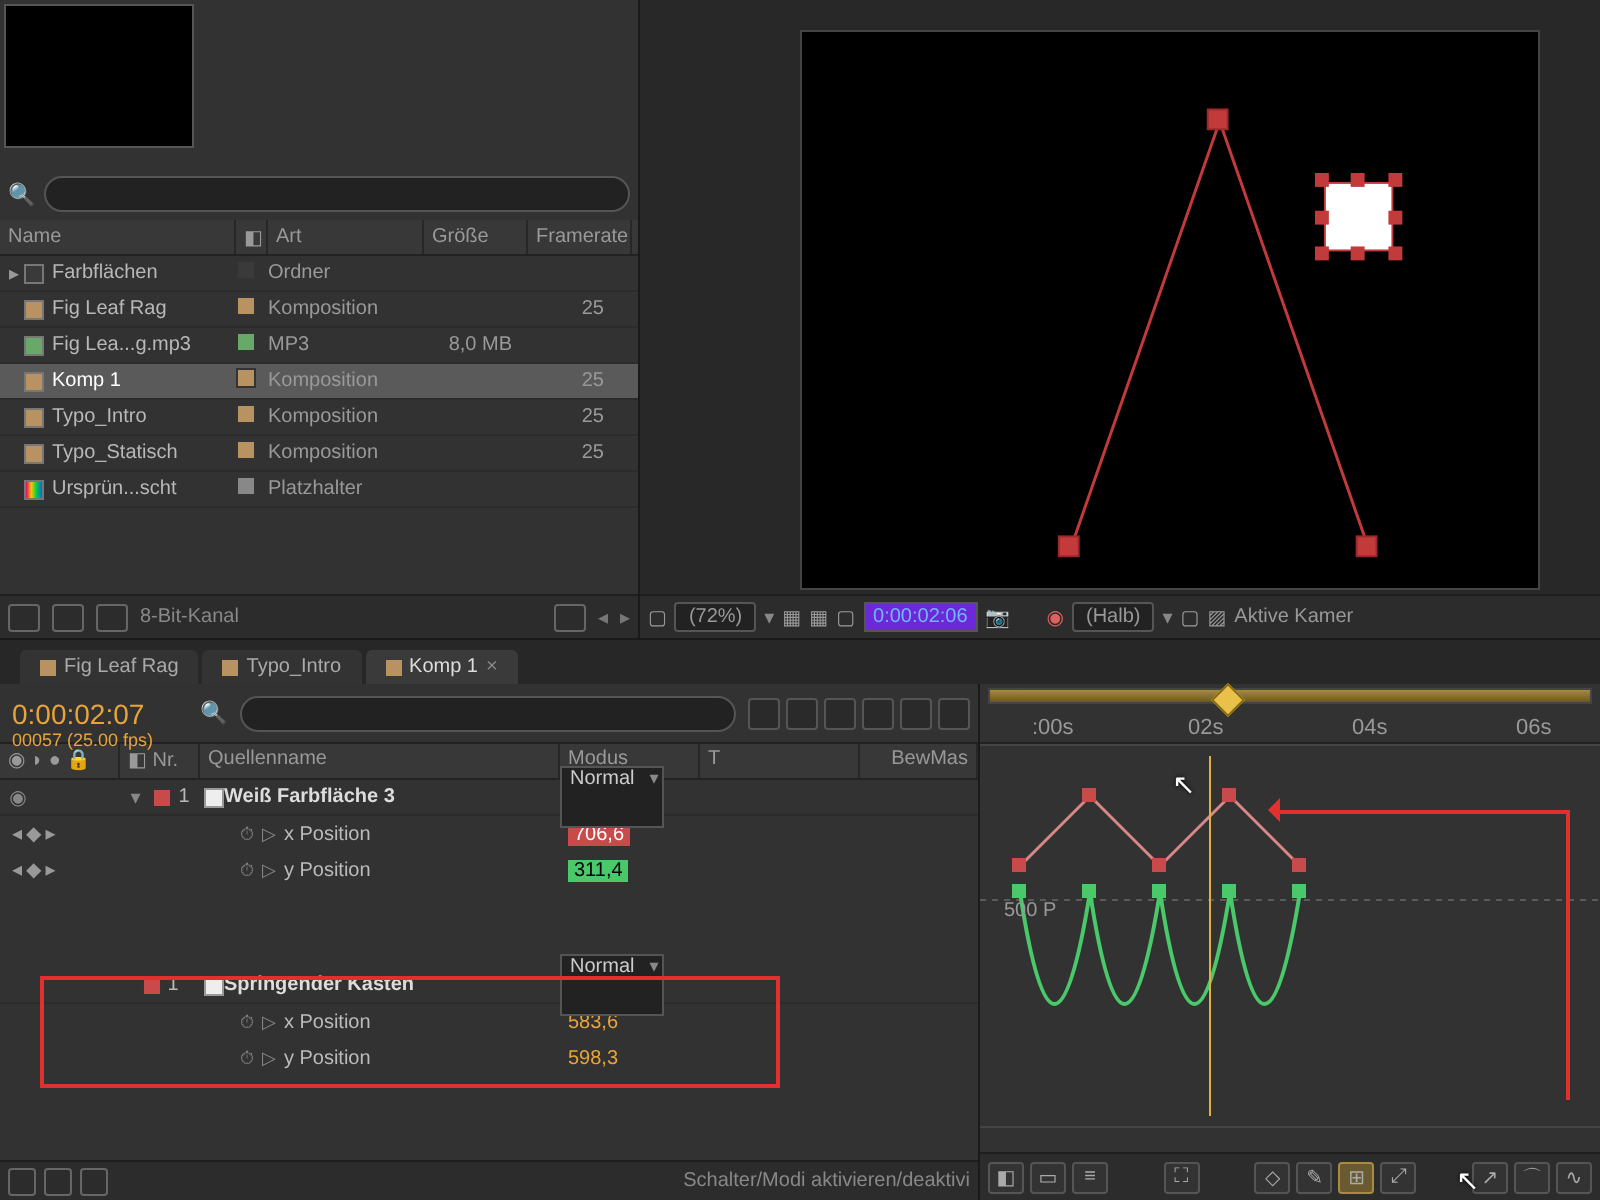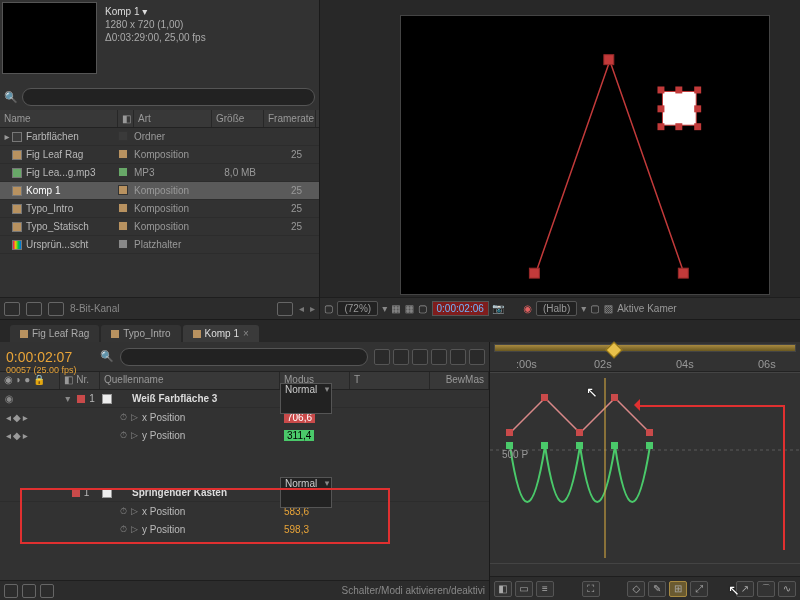--- a/index.html
+++ b/index.html
@@ -25,21 +25,21 @@
   .pn { width:92px; overflow:hidden; white-space:nowrap; text-overflow:ellipsis; }
   .lbl { width:16px; }
   .lbl span{ display:inline-block;width:10px;height:10px;border:1px solid #333; }
   .art{width:78px;color:#999;} .sz{width:52px;color:#999;text-align:right;padding-right:8px;} .fps{width:52px;color:#999;text-align:right;padding-right:14px;}
   .proj-foot { height:22px; background:#2c2c2c; display:flex; align-items:center; padding:0 4px; gap:6px; font-size:10px; color:#888; border-top:1px solid #1e1e1e;}
   .proj-foot .ic { width:16px; height:14px; border:1px solid #666; border-radius:2px; }
   .canvas { position:absolute; left:80px; top:15px; width:370px; height:280px; background:#000; border:1px solid #444; }
   .canvas svg { width:100%; height:100%; }
   .prev-foot { position:absolute; bottom:0; left:0; right:0; height:22px; background:#2c2c2c; display:flex; align-items:center; padding:0 4px; gap:4px; font-size:10px; color:#999; border-top:1px solid #1e1e1e;}
   .prev-foot .sel { background:#222; border:1px solid #555; padding:1px 6px; border-radius:2px; }
-  .prev-foot .tc { background:#7f1d1d; border:1px solid #555; padding:1px 4px; color:#6fb7ff; }
+  .prev-foot .tc { background:#6d28d9; border:1px solid #555; padding:1px 4px; color:#6fb7ff; }
   .bottom { height:280px; display:flex; flex-direction:column; }
   .tabs { height:22px; background:#272727; display:flex; align-items:flex-end; padding-left:10px; gap:2px; }
   .tab { background:#333; padding:3px 10px; border-radius:3px 3px 0 0; font-size:10px; color:#aaa; cursor:pointer; display:flex; align-items:center; gap:4px;}
   .tab.active { background:#3a3a3a; color:#ddd; }
   .tab .x { color:#888; }
   .tl { flex:1; display:flex; }
   .tl-left { width:490px; display:flex; flex-direction:column; border-right:1px solid #1a1a1a; }
   .tl-right { flex:1; position:relative; background:#323232; }
   .tc-row { display:flex; height:30px; border-bottom:1px solid #222; align-items:center; }
   .tc-big { color:#e8a438; font-size:14px; width:100px; padding-left:6px; }
@@ -49,21 +49,21 @@
   .tc-icons span { width:16px; height:16px; border:1px solid #555; border-radius:2px; background:#2a2a2a;}
   .hdr { height:18px; display:flex; background:#383838; font-size:10px; color:#999; border-bottom:1px solid #222;}
   .hdr div{padding:2px 4px; border-right:1px solid #272727;}
   .h-tog{width:60px;} .h-nr{width:40px;} .h-qn{width:180px;} .h-mod{width:70px;} .h-t{width:80px;} .h-bm{flex:1;text-align:right;}
   .lrs { flex:1; position:relative; }
   .lrow { height:18px; display:flex; align-items:center; font-size:10px; border-bottom:1px solid #2c2c2c; }
   .tog { width:60px; display:flex; gap:2px; padding-left:2px;}
   .tog span{width:14px;text-align:center;color:#888;}
   .nr { width:40px; display:flex; align-items:center; gap:3px; justify-content:center;}
   .clr { width:10px; height:10px; border:1px solid #333; }
-  .qn { width:180px; display:flex; align-items:center; gap:20px; padding-left:2px;}
+  .qn { width:180px; display:flex; align-items:center; gap:0; padding-left:2px;}
   .twist{width:8px;color:#888;}
   .stop{width:10px;height:10px;border:1px solid #999;}
   .modsel { background:#222; border:1px solid #555; font-size:10px; color:#ccc; padding:0 14px 0 4px; height:31px; position:relative;}
   .modsel:after{content:"▾";position:absolute;right:2px;top:0;color:#888;font-size:9px;}
   .proprow { height:18px; display:flex; align-items:center; font-size:10px; }
   .kf-nav { width:40px; display:flex; gap:2px; padding-left:6px; color:#999;}
   .proprow .ind { width:60px; }
   .propname { width:180px; padding-left:20px; display:flex; align-items:center; gap:4px; color:#bbb;}
   .propname .ico{color:#888;font-size:9px;}
   .val { padding-left:4px; }
@@ -85,25 +85,20 @@
   .cursor{position:absolute;font-size:14px;color:#fff;text-shadow:0 0 2px #000;pointer-events:none;}
   .redarrow{position:absolute;border-top:2px solid #e03030;border-right:2px solid #e03030;}
 </style>
 </head>
 <body>
 
 <div class="top">
   <div class="proj">
     <div class="thumb">
       <div class="thumb-box"></div>
-      <div class="thumb-info">
-        <div class="comp-name">Komp 1 ▾</div>
-        <div>1280 x 720 (1,00)</div>
-        <div>Δ0:03:29:00, 25,00 fps</div>
-      </div>
     </div>
     <div class="search-row">
       <span style="margin-right:4px;">🔍</span>
       <input placeholder="" style="">
     </div>
     <div class="cols">
       <div class="c-name">Name</div>
       <div class="c-lbl">◧</div>
       <div class="c-art">Art</div>
       <div class="c-size">Größe</div>

